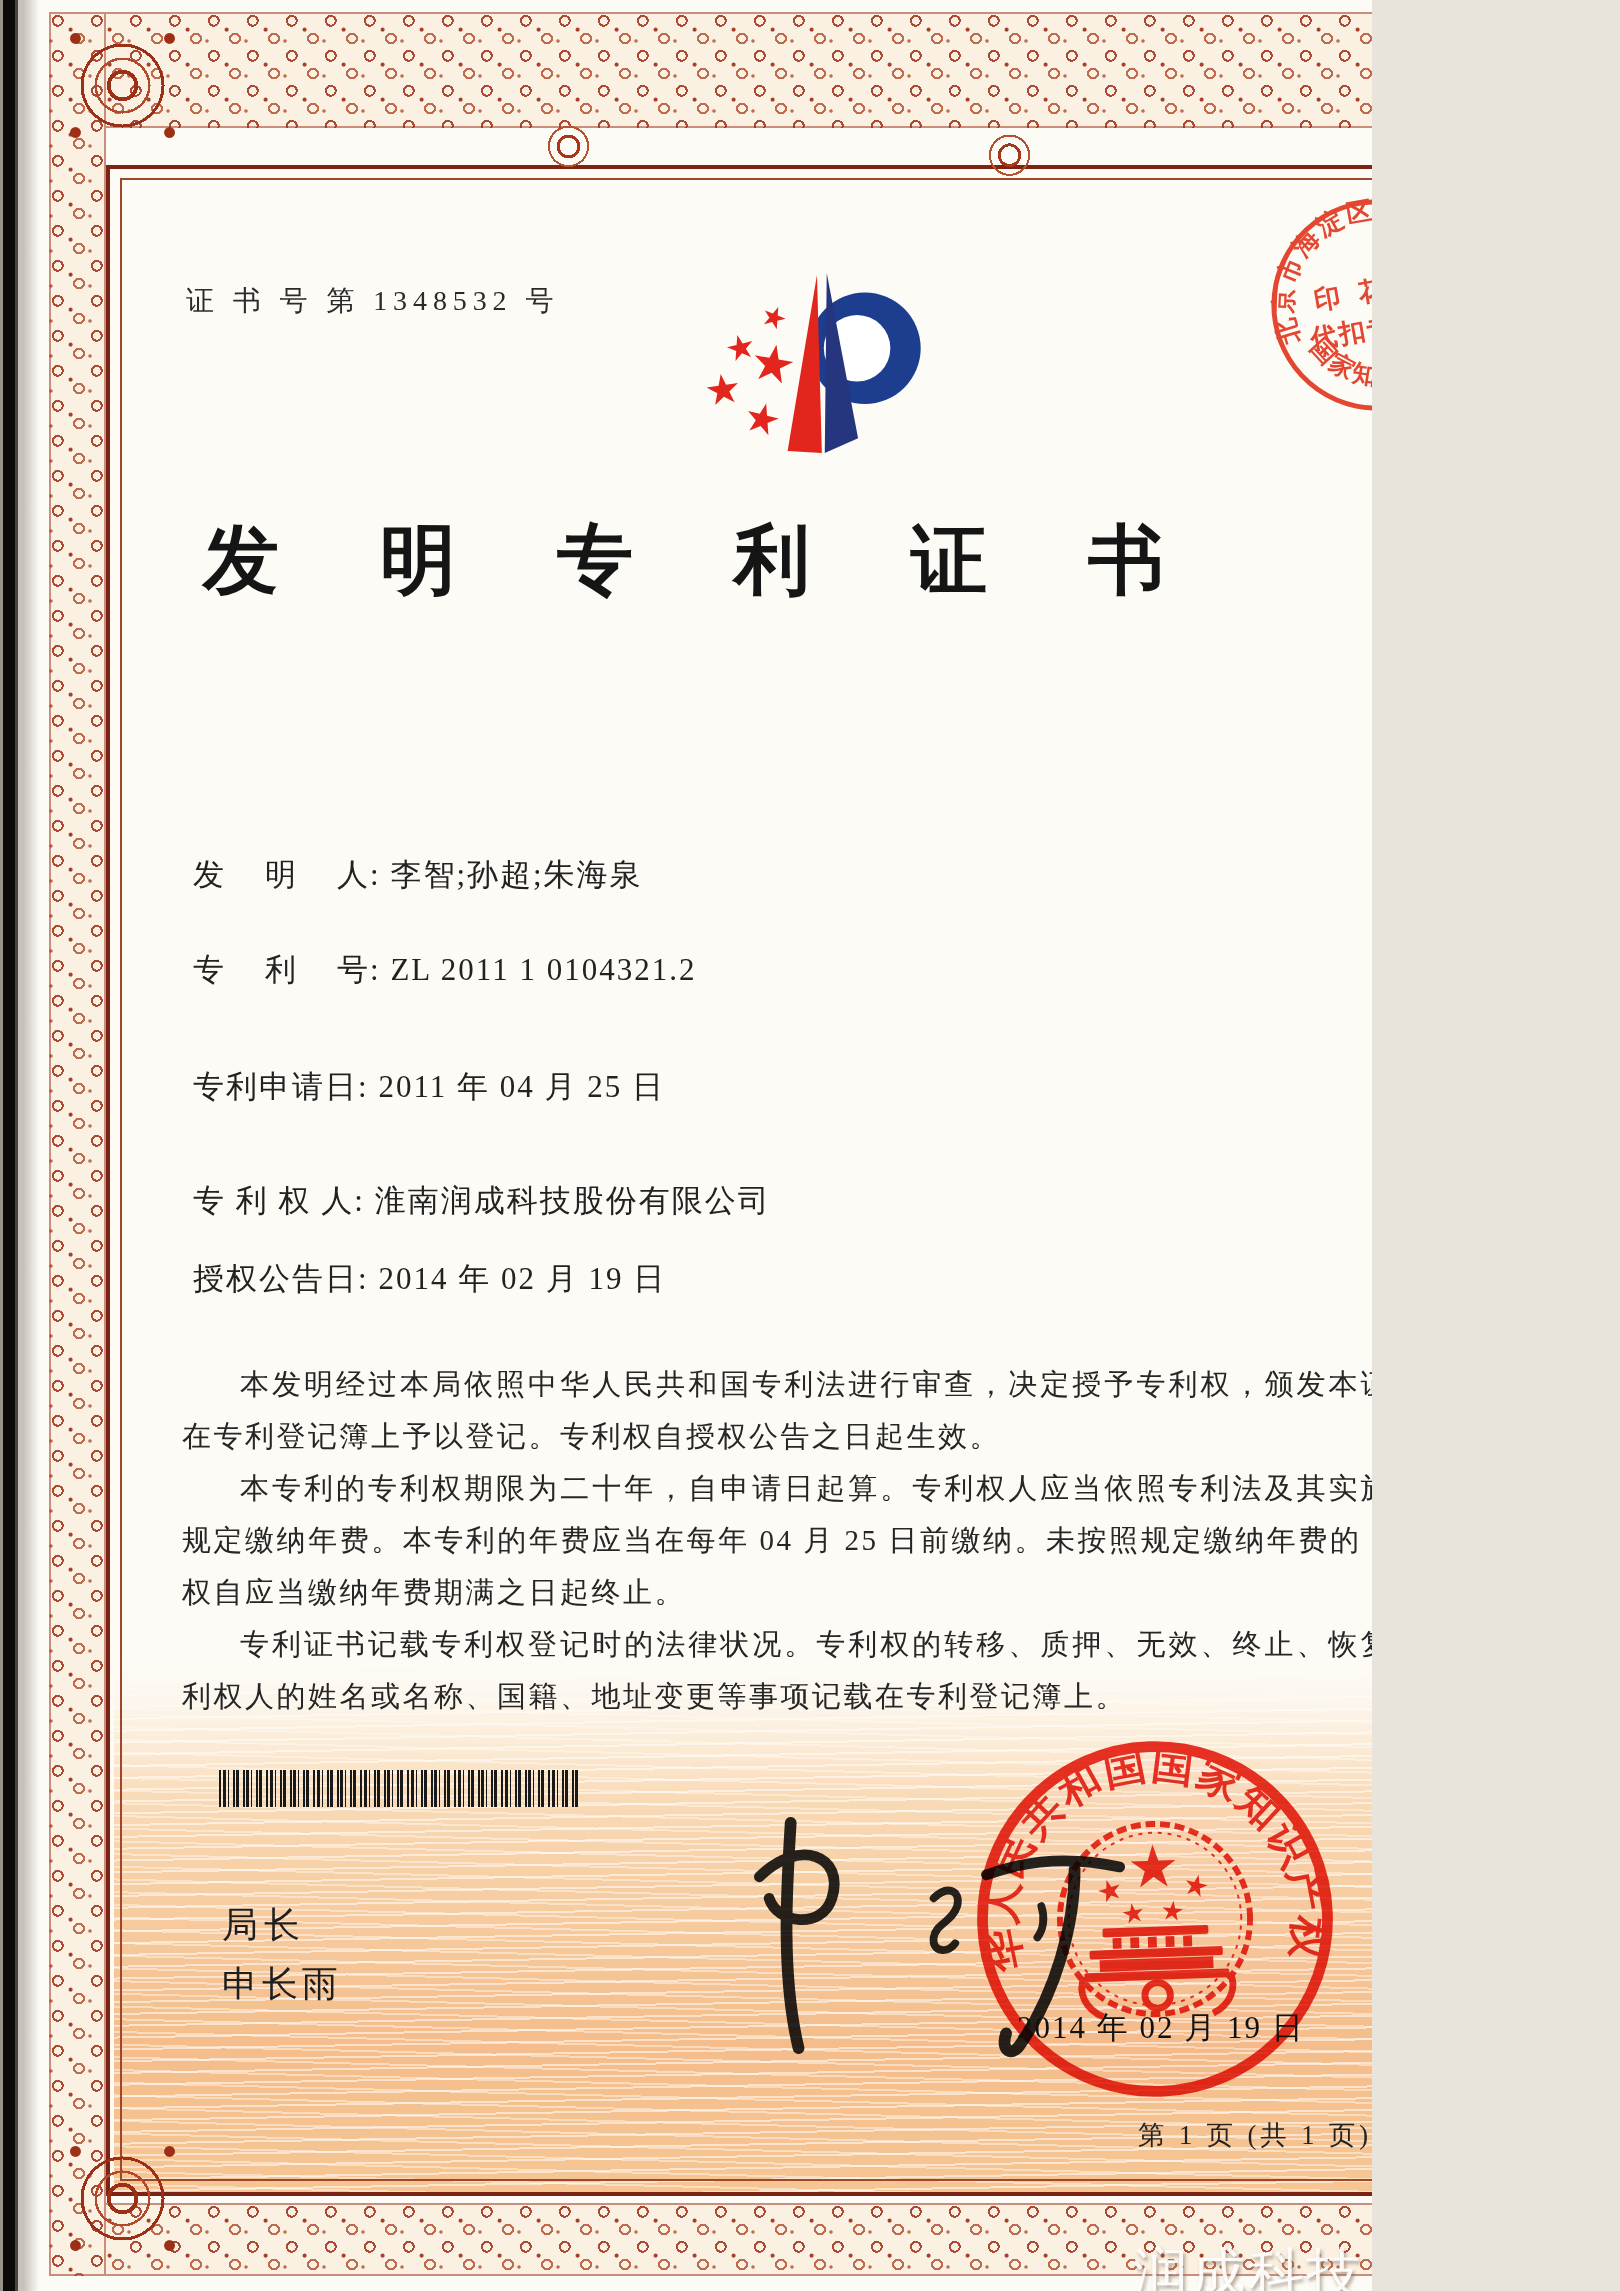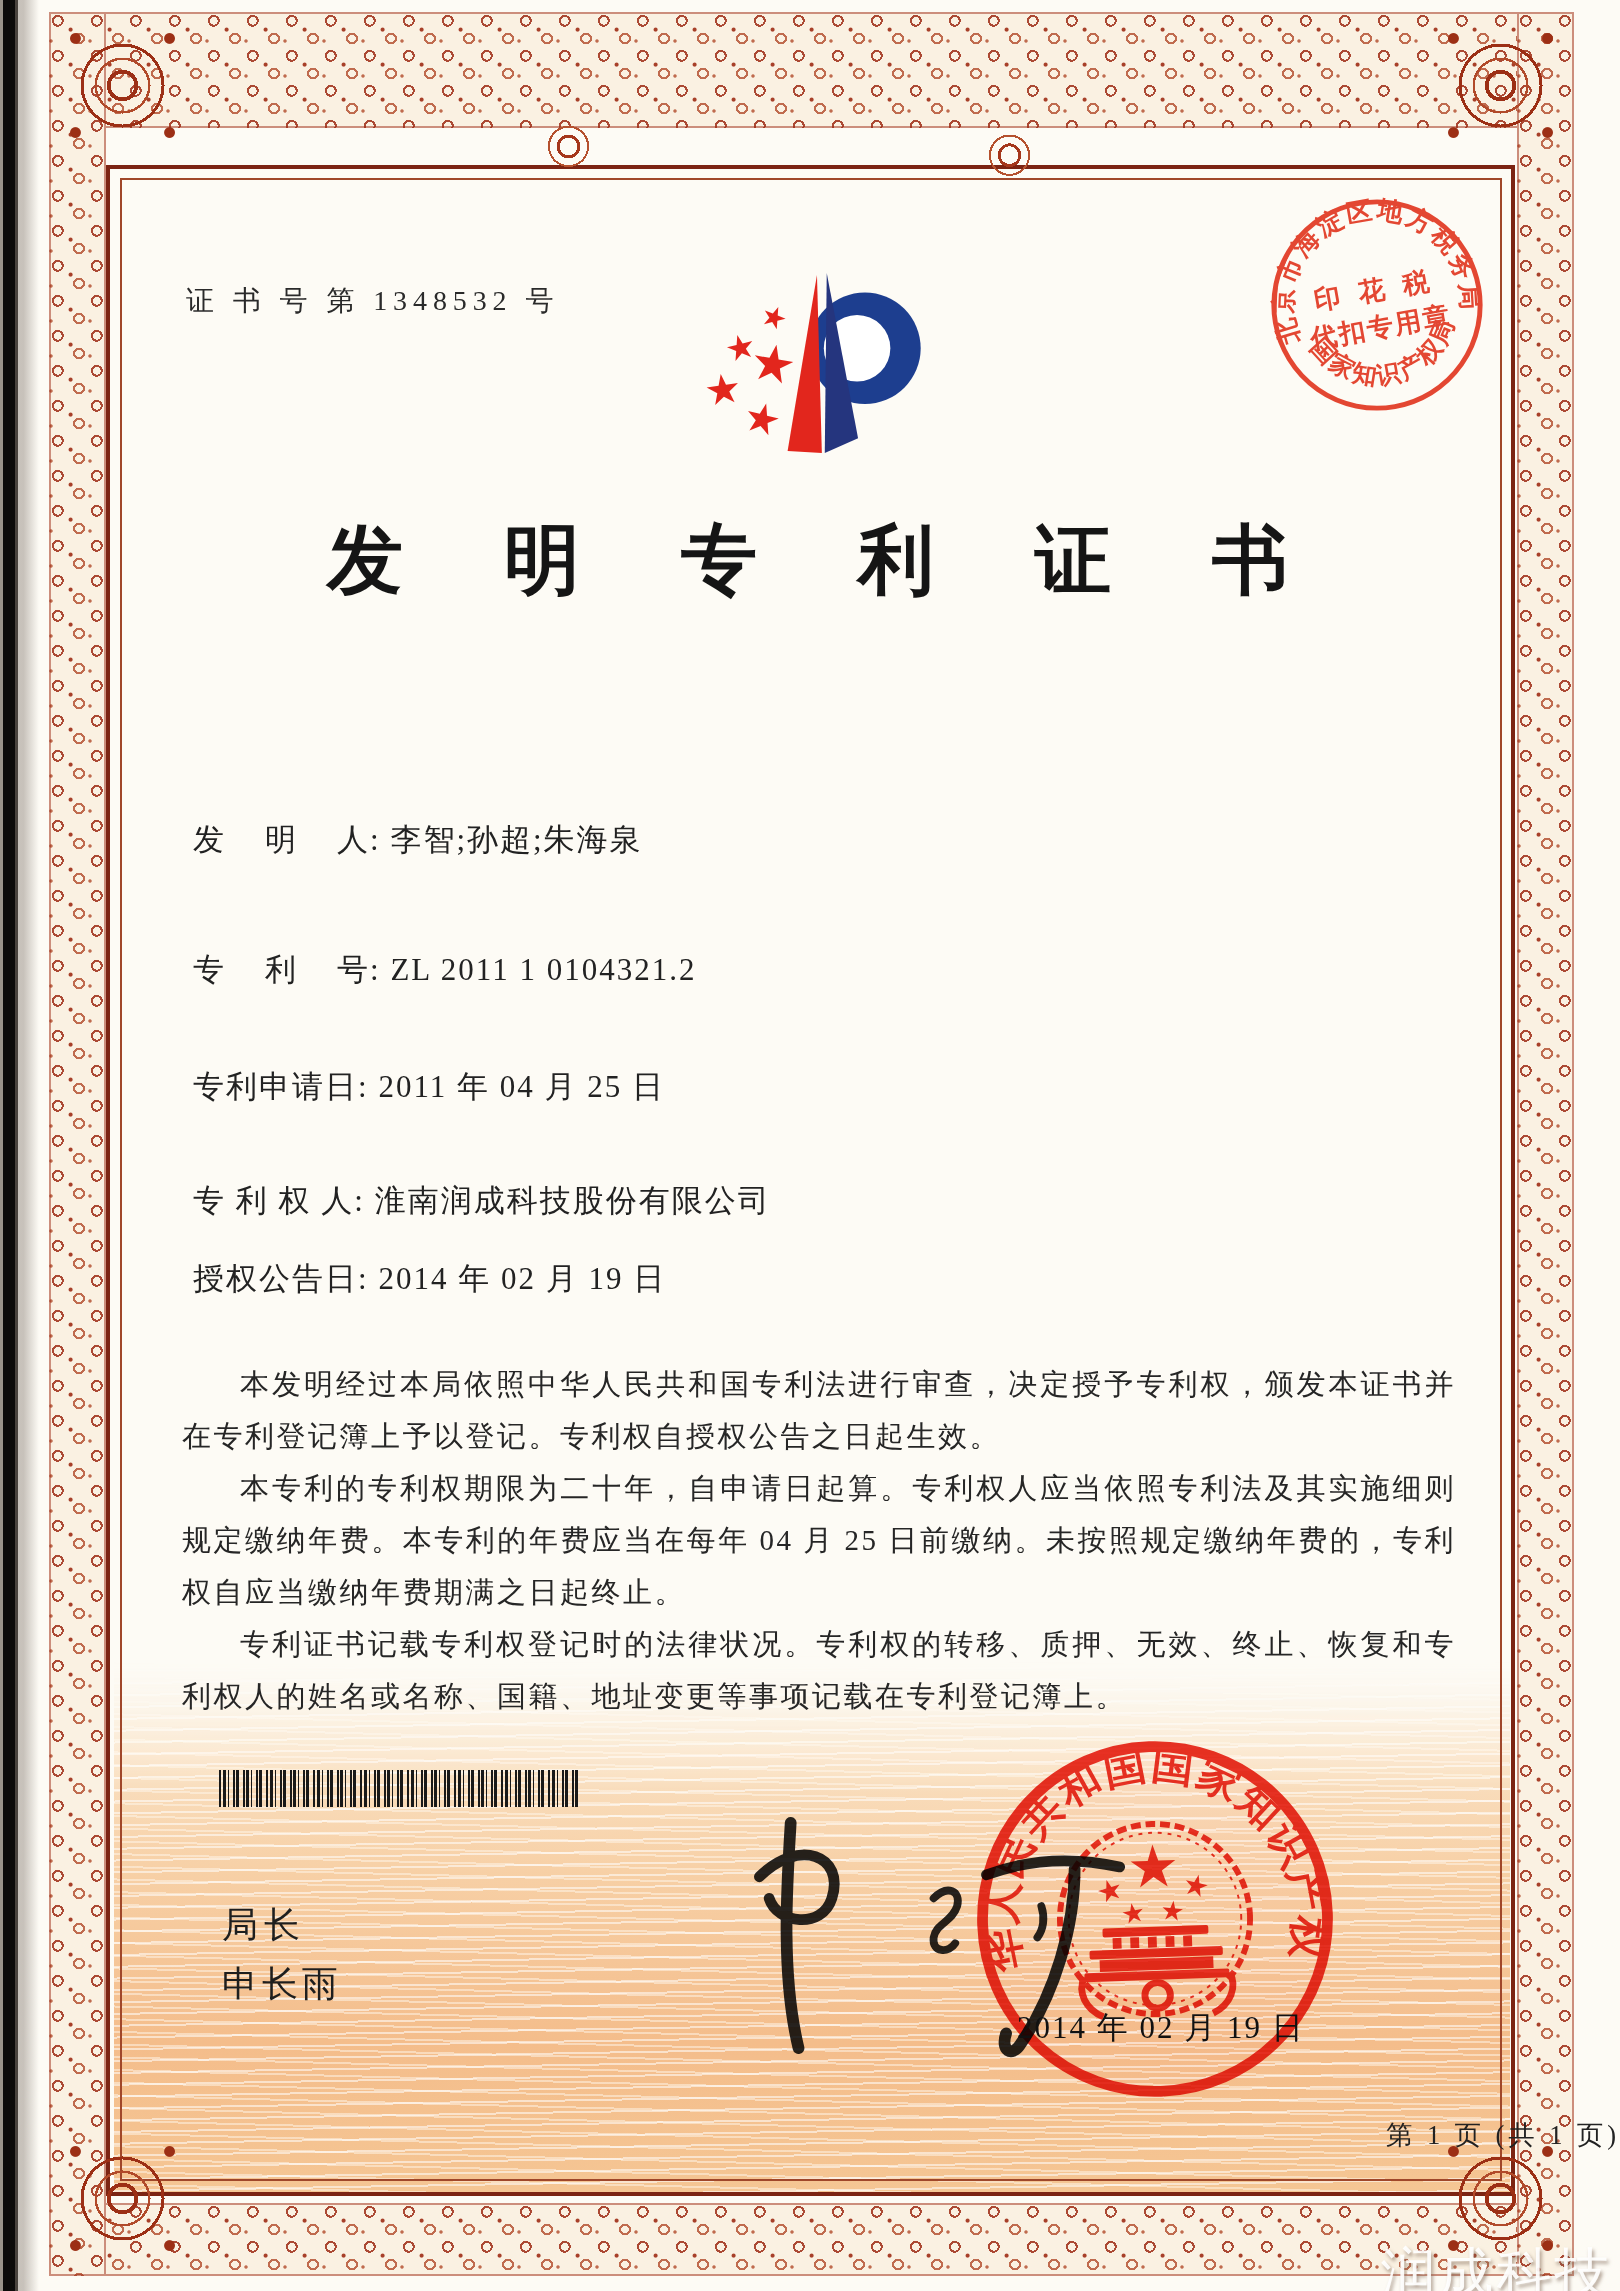--- a/index.html
+++ b/index.html
@@ -1,17 +1,17 @@
 <!DOCTYPE html>
 <html><head>
 <meta charset="utf-8">
 <style>
   * { margin:0; padding:0; box-sizing:border-box; }
   body { background:#e8e4dc; font-family:"Liberation Serif","DejaVu Serif",serif; }
-  .page { position:relative; width:1620px; height:2292px; background:#fdfbf5; overflow:hidden; }
+  .page { position:relative; width:1372px; height:2292px; background:#fdfbf5; overflow:hidden; }
 
   
   .spine { position:absolute; left:0; top:0; width:39px; height:2292px; z-index:6;
     background:linear-gradient(90deg,#9a938a 0 2.9px,#0c0b0a 2.9px 14.7px,#4a443e 14.7px 17.6px,
       rgba(60,45,35,.28) 17.6px 23.5px, rgba(60,45,35,0) 39px); }
 
   
   .waves { position:absolute; left:114px; top:1656px; width:1396px; height:537px; z-index:1;
     background:
       repeating-linear-gradient(179deg, rgba(255,255,255,0) 0 2.9px, rgba(255,255,255,.55) 2.9px 4.9px, rgba(255,255,255,0) 4.9px 11.8px),
@@ -60,21 +60,21 @@
     font-size:28px; letter-spacing:5.9px; color:#2a2a2a; }
 
   .logo-svg { position:absolute; left:678px; top:253px; z-index:10; }
   .tax-stamp-svg { position:absolute; left:1266px; top:194px; z-index:15; opacity:.93; }
 
   .title { position:absolute; left:0; right:0; top:510px; z-index:10; text-align:center;
     font-size:76px; font-weight:700; color:#151515; letter-spacing:41px; padding-left:36px; }
 
   .field-row { position:absolute; left:193px; z-index:10; font-size:31px; color:#222;
     letter-spacing:2px; white-space:pre; }
-  .f-0 { top:712px; } .f-1 { top:819px; } .f-2 { top:949px; }
+  .f-0 { top:712px; } .f-1 { top:854px; } .f-2 { top:949px; }
   .f-3 { top:1066px; } .f-4 { top:1180px; } .f-5 { top:1258px; }
 
   .body-text { position:absolute; left:182px; top:1358px; width:1274px; z-index:10;
     font-size:29px; line-height:52px; letter-spacing:2.5px; color:#262626; text-align:justify; }
   .body-text p { text-indent:2em; }
 
   .barcode { position:absolute; left:219px; top:1770px; width:359px; height:37px; z-index:10;
     background-image:repeating-linear-gradient(90deg,
       #191919 0 2px, transparent 2px 3.9px, #191919 3.9px 6.9px, transparent 6.9px 8.8px,
       #191919 8.8px 9.8px, transparent 9.8px 13.7px, #191919 13.7px 15.7px, transparent 15.7px 16.7px,

